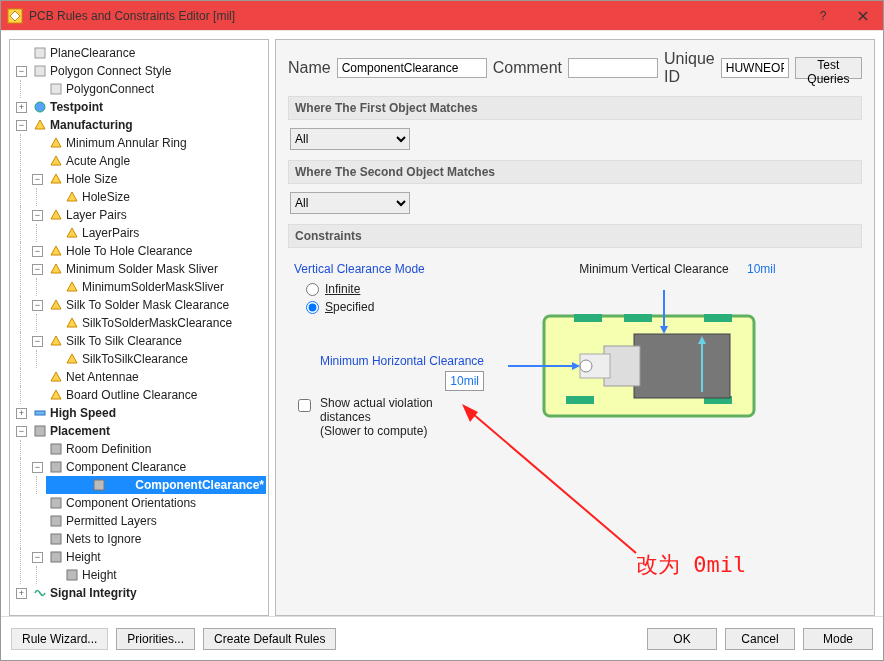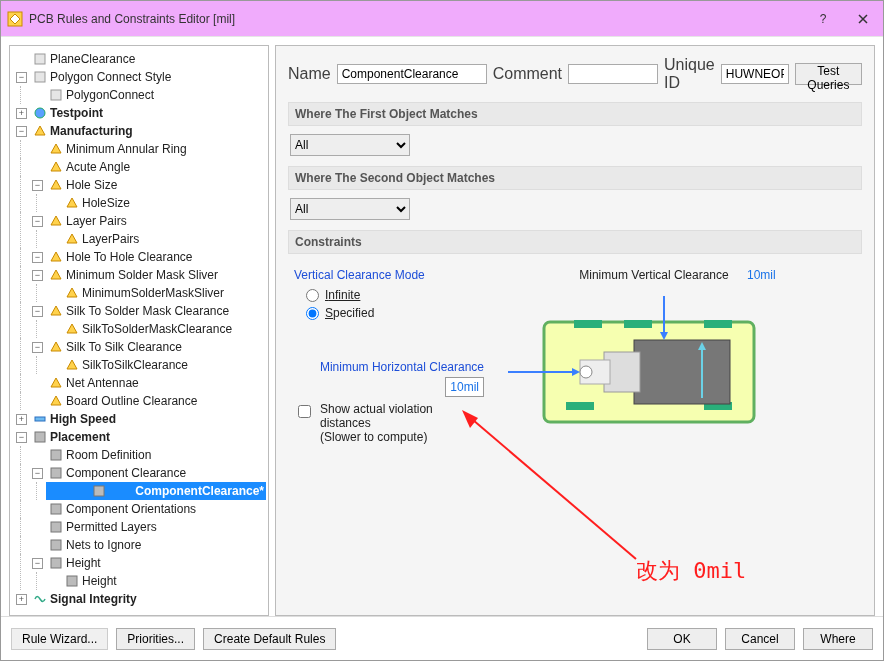--- a/index.html
+++ b/index.html
@@ -1,18 +1,18 @@
 <!DOCTYPE html>
 <html><head>
 <meta charset="utf-8">
 <style>
   * { box-sizing: border-box; }
   body { margin: 0; font-family: "Segoe UI", Tahoma, sans-serif; font-size: 12px; background: #f0f0f0; color: #222; }
   .window { width: 884px; height: 661px; background: #fff; border: 1px solid #999; position: relative; display: flex; flex-direction: column; }
-  .titlebar { height: 36px; background: #f0abfc; display: flex; align-items: center; padding: 0 0 0 6px; border-bottom: 1px solid #e6e6e6; }
+  .titlebar { height: 30px; background: #ef4444; display: flex; align-items: center; padding: 0 0 0 6px; border-bottom: 1px solid #e6e6e6; }
   .titlebar .appicon { width: 16px; height: 16px; margin-right: 6px; }
   .titlebar .title { flex: 1; font-size: 12px; color: #333; }
   .titlebar .help, .titlebar .close { width: 40px; height: 30px; display: flex; align-items: center; justify-content: center; color: #333; }
   .body { flex: 1; display: flex; padding: 8px 8px 0 8px; gap: 6px; overflow: hidden; }
   .treepanel { width: 260px; border: 1px solid #bbb; background: #fff; overflow: auto; padding: 4px 2px; }
   .tree ul { list-style: none; margin: 0; padding-left: 16px; }
   .tree > ul { padding-left: 2px; }
   .tree li { line-height: 18px; white-space: nowrap; position: relative; }
   .tree li::before {
     content: ""; position: absolute; left: -10px; top: 0; bottom: 0; border-left: 1px dotted #bbb;
@@ -534,15 +534,15 @@
     </div>
   </div>
 
   <div class="footer">
     <button class="btn" disabled="">Rule Wizard...</button>
     <button class="btn">Priorities...</button>
     <button class="btn">Create Default Rules</button>
     <div class="spacer"></div>
     <button class="btn" style="width:70px">OK</button>
     <button class="btn" style="width:70px">Cancel</button>
-    <button class="btn" style="width:70px">Where</button>
+    <button class="btn" style="width:70px">Mode</button>
   </div>
 </div>
 
 </body></html>

